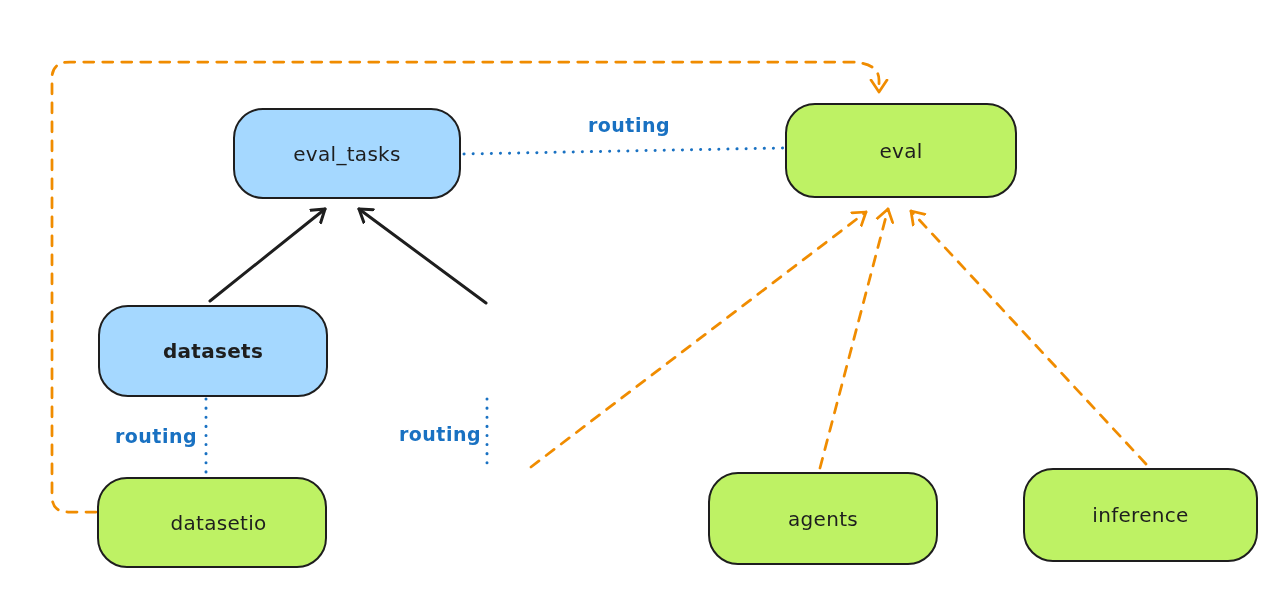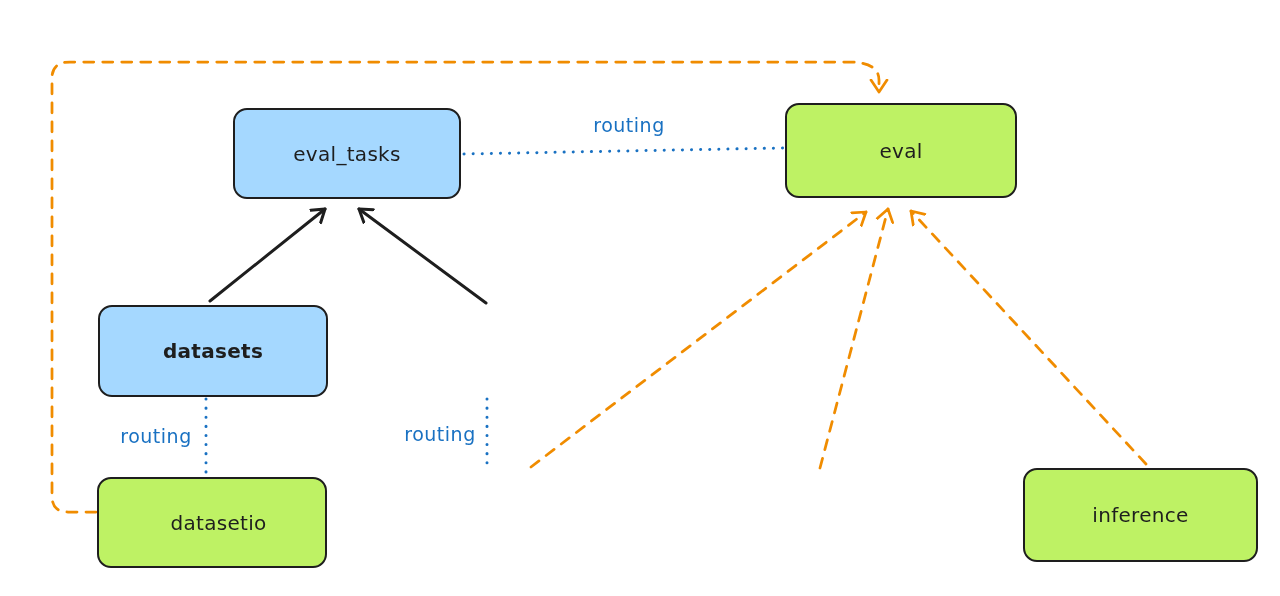--- a/index.html
+++ b/index.html
@@ -17,35 +17,35 @@
   }
   .connector-layer {
     position: absolute;
     left: 0; top: 0;
     width: 1280px; height: 596px;
   }
   .node {
     position: absolute;
     box-sizing: border-box;
     border: 2.5px solid #1e1e1e;
-    border-radius: 14px;
+    border-radius: 30px;
     display: flex;
     align-items: center;
     justify-content: center;
     font-size: 20px;
     color: #1e1e1e;
     letter-spacing: 0.3px;
   }
   .node-blue  { background: #a5d8ff; }
   .node-green { background: #bef264; }
   .edge-label {
     position: absolute;
     color: #1971c2;
     font-size: 19px;
-    font-weight: normal;
+    font-weight: bold;
     text-align: center;
     letter-spacing: 0.5px;
   }
   
   .n-eval-tasks        { left: 233px; top: 108px; width: 228px; height: 91px; }
   .n-eval              { left: 785px; top: 103px; width: 232px; height: 95px; }
   .n-datasets          { left:  98px; top: 305px; width: 230px; height: 92px; font-weight: bold; }
   .n-scoring-functions { left: 380px; top: 307px; width: 230px; height: 91px; }
   .n-datasetio         { left:  97px; top: 477px; width: 230px; height: 91px; padding-left: 13px; }
   .n-scoring           { left: 387px; top: 472px; width: 228px; height: 93px; }
@@ -89,20 +89,23 @@
   </div>
   <div class="node node-green n-eval">
     <span>eval</span>
   </div>
   <div class="node node-blue n-datasets">
     <span>datasets</span>
   </div>
   <div class="node node-green n-datasetio">
     <span>datasetio</span>
   </div>
+  <div class="node node-green n-agents">
+    <span>agents</span>
+  </div>
   <div class="node node-green n-inference">
     <span>inference</span>
   </div>
 
   <div class="edge-label l-top">routing</div>
   <div class="edge-label l-ds">routing</div>
   <div class="edge-label l-sf">routing</div>
 
 </div>
 

